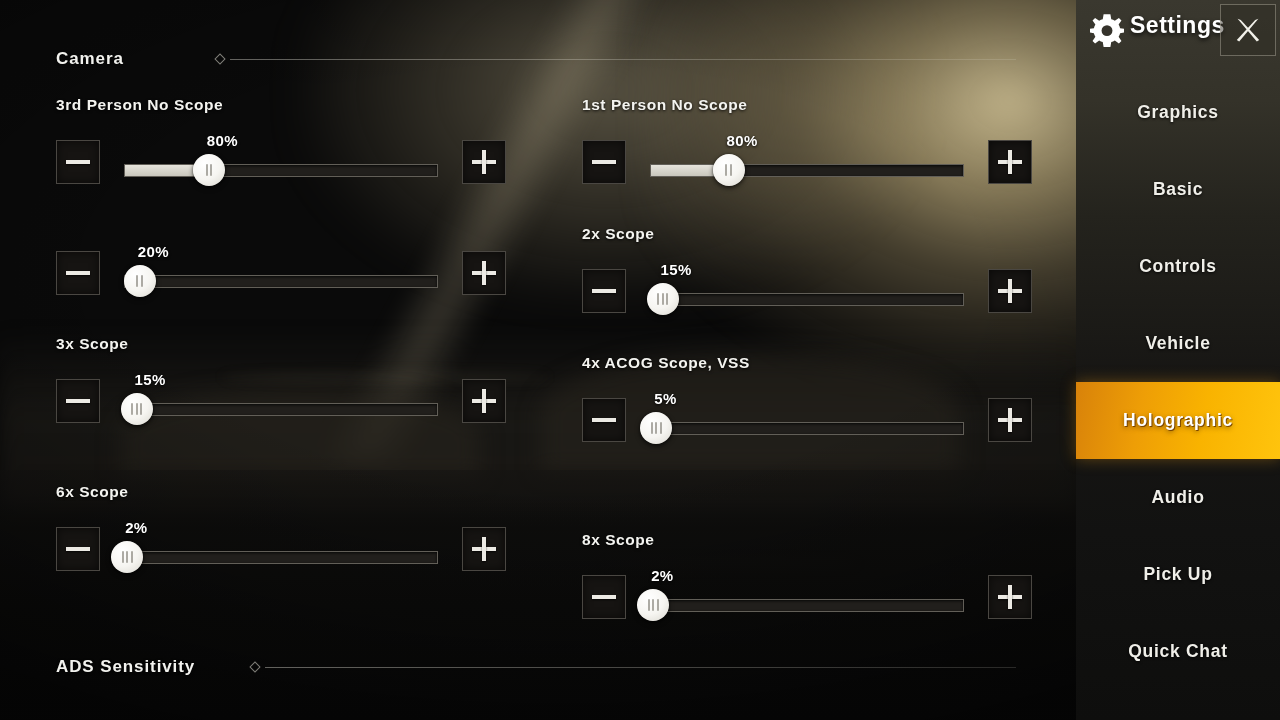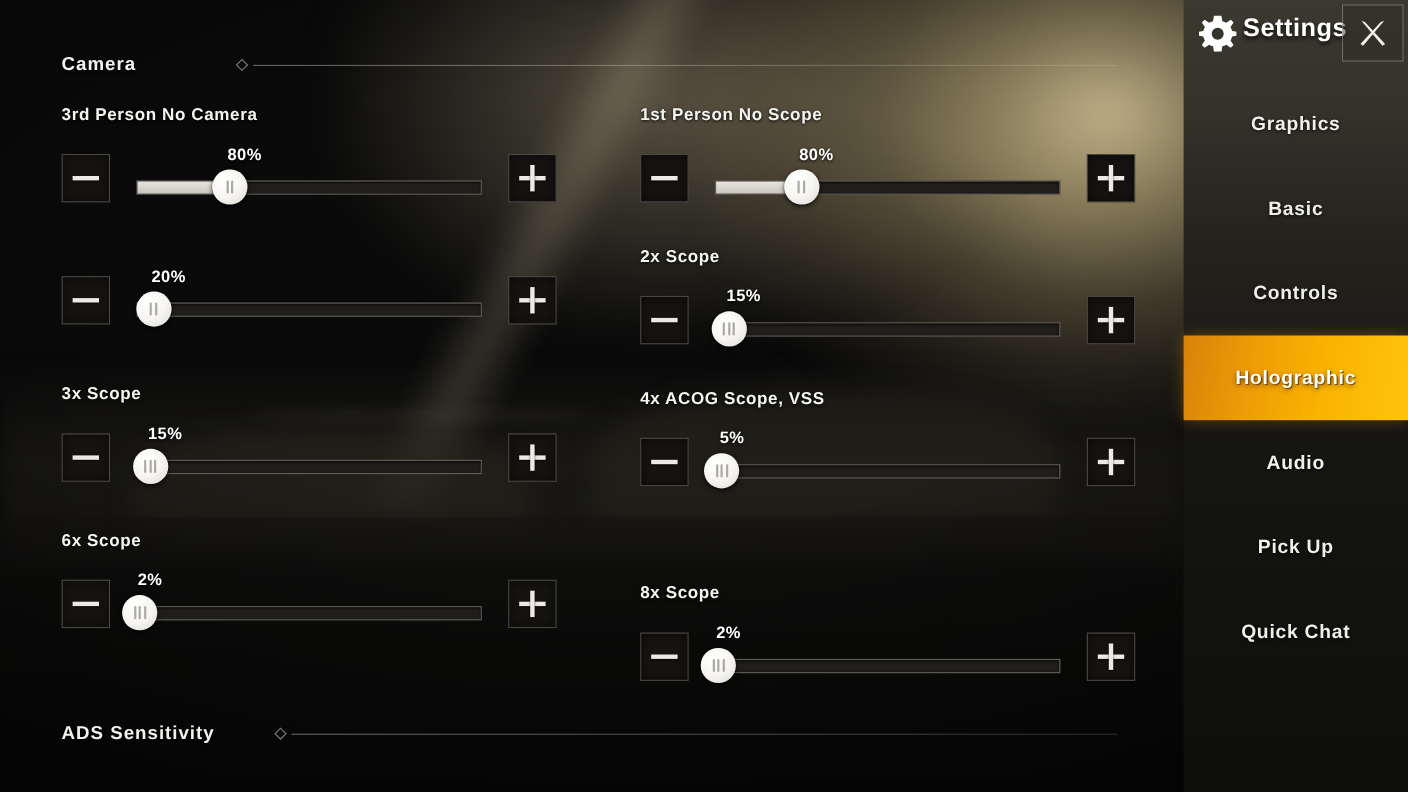--- a/index.html
+++ b/index.html
@@ -215,21 +215,21 @@
   <div id="content">
 
     <div class="section-head" style="left:56px; top:48px; width:960px;">
       <div class="section-title">Camera</div>
       <div class="section-diamond"></div>
       <div class="section-rule" style="width:824px;"></div>
     </div>
 
     <div id="slider-host">
         <div class="row" style="left: 56px; top: 96px;">
-          <div class="row-label">3rd Person No Camera</div>
+          <div class="row-label">3rd Person No Scope</div>
           <div class="row-ctrl">
             <div class="stepper minus">
               <div class="bar-h"></div>
             </div>
             <div class="stepper plus">
               <div style="position: relative; width: 24px; height: 24px;">
                 <div class="bar-h" style="position: absolute; top: 10px;"></div>
                 <div class="bar-v" style="left: 10px; top: 0px;"></div>
               </div>
             </div>
@@ -310,21 +310,21 @@
                 <div class="track-fill" style="width: 4%;"></div>
               </div>
               <div class="knob" style="left: 4%;">
                 <div class="grip"></div>
                 <div class="grip"></div>
                 <div class="grip"></div>
               </div>
             </div>
           </div>
         </div>
-        <div class="row" style="left: 56px; top: 350px;">
+        <div class="row" style="left: 56px; top: 335px;">
           <div class="row-label">3x Scope</div>
           <div class="row-ctrl">
             <div class="stepper minus">
               <div class="bar-h"></div>
             </div>
             <div class="stepper plus">
               <div style="position: relative; width: 24px; height: 24px;">
                 <div class="bar-h" style="position: absolute; top: 10px;"></div>
                 <div class="bar-v" style="left: 10px; top: 0px;"></div>
               </div>
@@ -448,20 +448,23 @@
     <div class="sb-list" id="sidebar-host">
         <div class="sb-item">
           <span>Graphics</span>
         </div>
         <div class="sb-item">
           <span>Basic</span>
         </div>
         <div class="sb-item">
           <span>Controls</span>
         </div>
+        <div class="sb-item">
+          <span>Vehicle</span>
+        </div>
         <div class="sb-item active">
           <span>Holographic</span>
         </div>
         <div class="sb-item">
           <span>Audio</span>
         </div>
         <div class="sb-item">
           <span>Pick Up</span>
         </div>
         <div class="sb-item">

